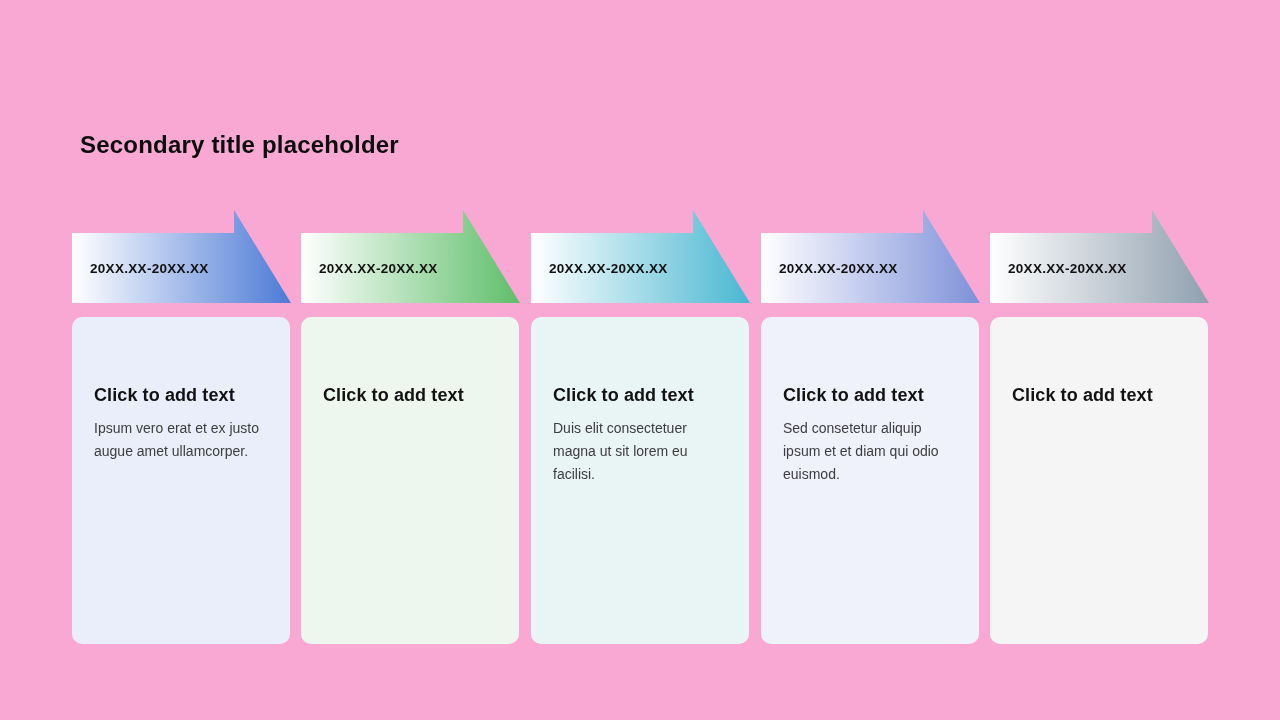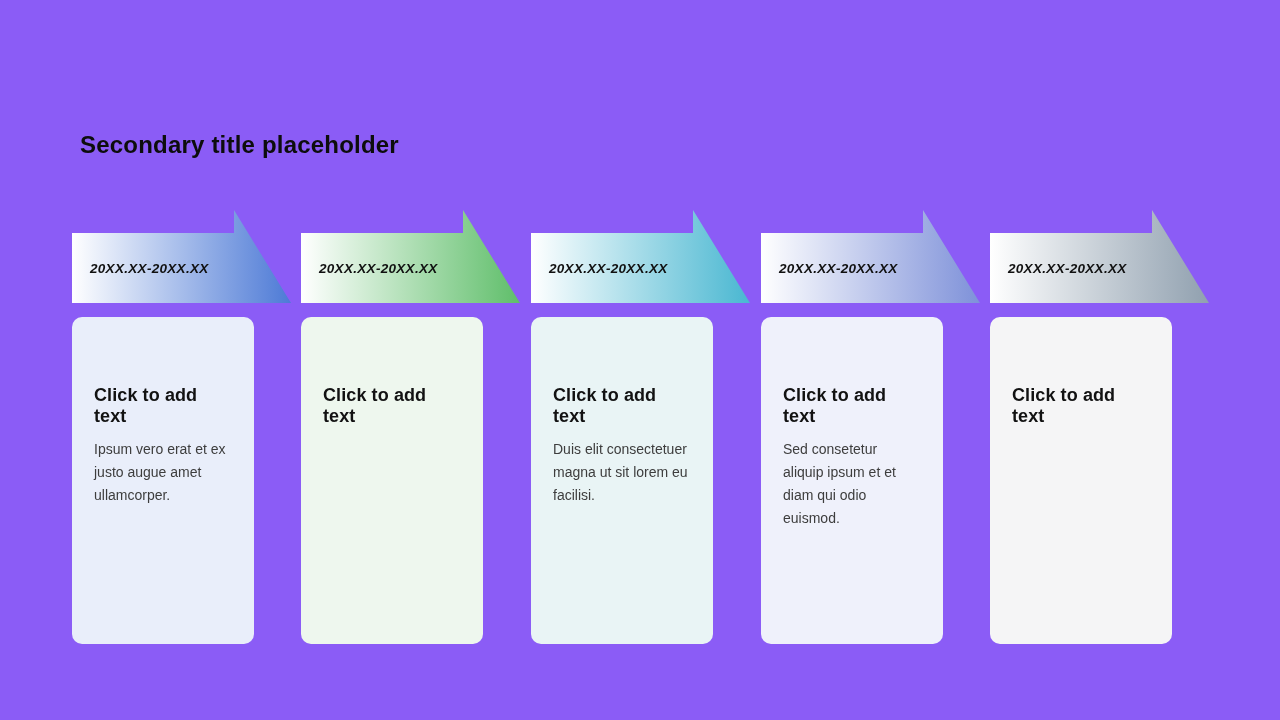--- a/index.html
+++ b/index.html
@@ -5,21 +5,21 @@
   html, body {
     margin: 0;
     padding: 0;
     background: #ffffff;
     font-family: "Liberation Sans", sans-serif;
   }
   .slide {
     position: relative;
     width: 1280px;
     height: 720px;
-    background: #8b5cf6;
+    background: #f9a8d4;
     overflow: hidden;
   }
   .slide-title {
     position: absolute;
     left: 80px;
     top: 131px;
     font-size: 24px;
     font-weight: 700;
     color: #0d0d0d;
     letter-spacing: 0.2px;
@@ -48,27 +48,26 @@
     top: 23px;
     height: 70px;
     display: flex;
     align-items: center;
     padding-left: 18px;
     font-size: 13.5px;
     font-weight: 700;
     color: #111111;
     letter-spacing: 0.3px;
     white-space: nowrap;
-    font-style: italic;
   }
   .card {
     position: absolute;
     top: 107px;           
     left: 0;
-    width: 182px;
+    width: 218px;
     height: 327px;
     border-radius: 10px;
     box-sizing: border-box;
     padding: 68px 22px 0 22px;
   }
   .card h3 {
     margin: 0 0 11px 0;
     font-size: 18px;
     font-weight: 700;
     color: #121212;

